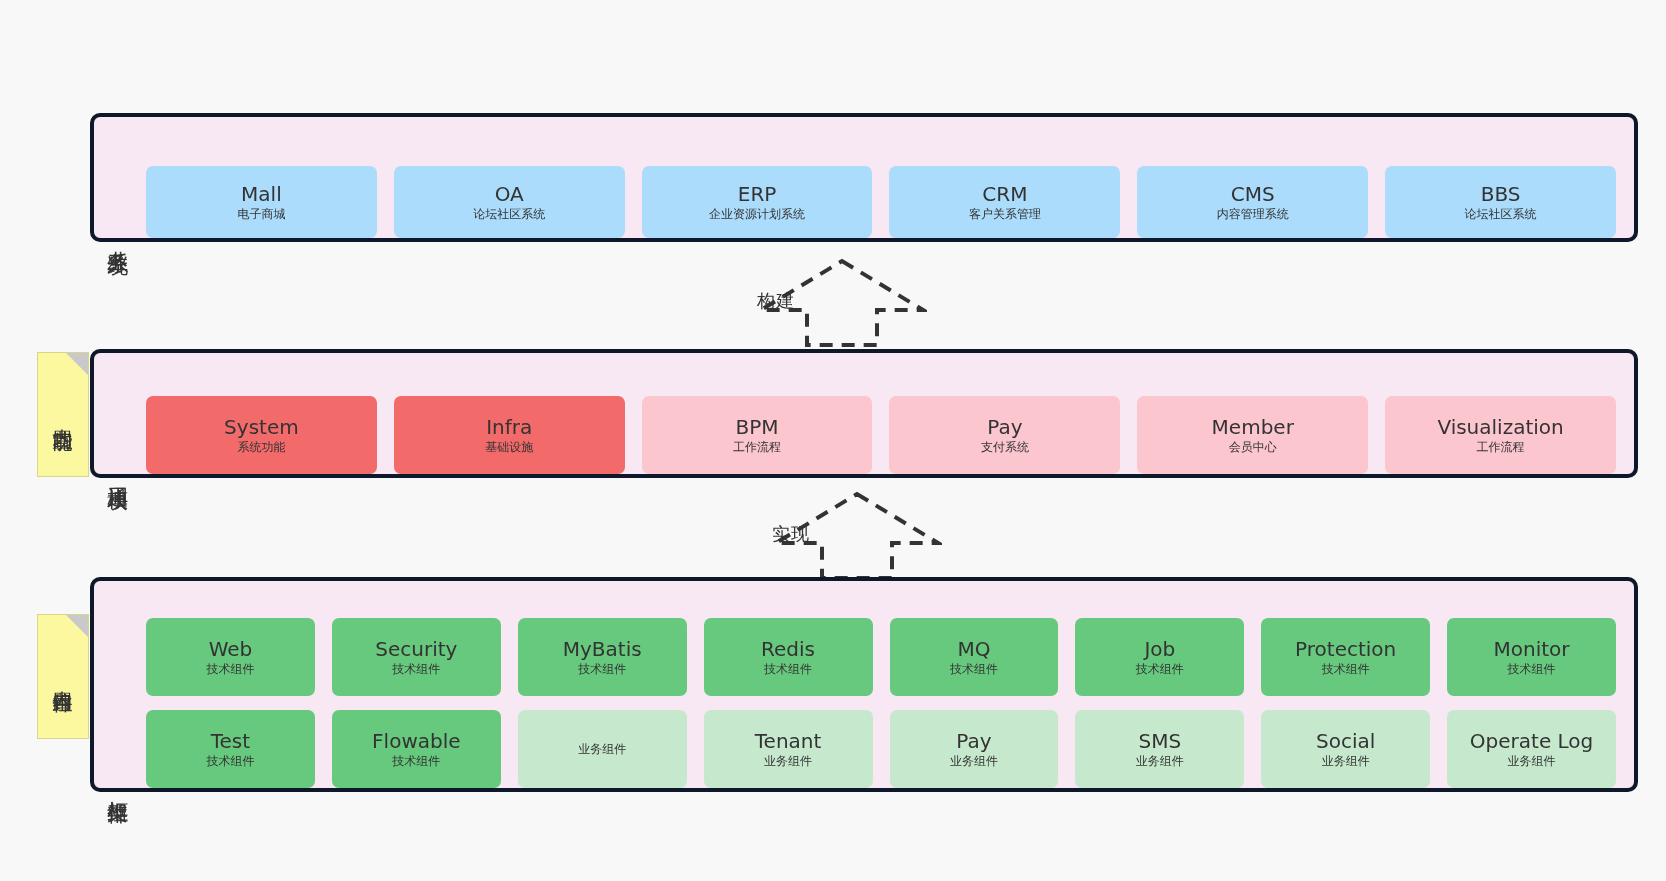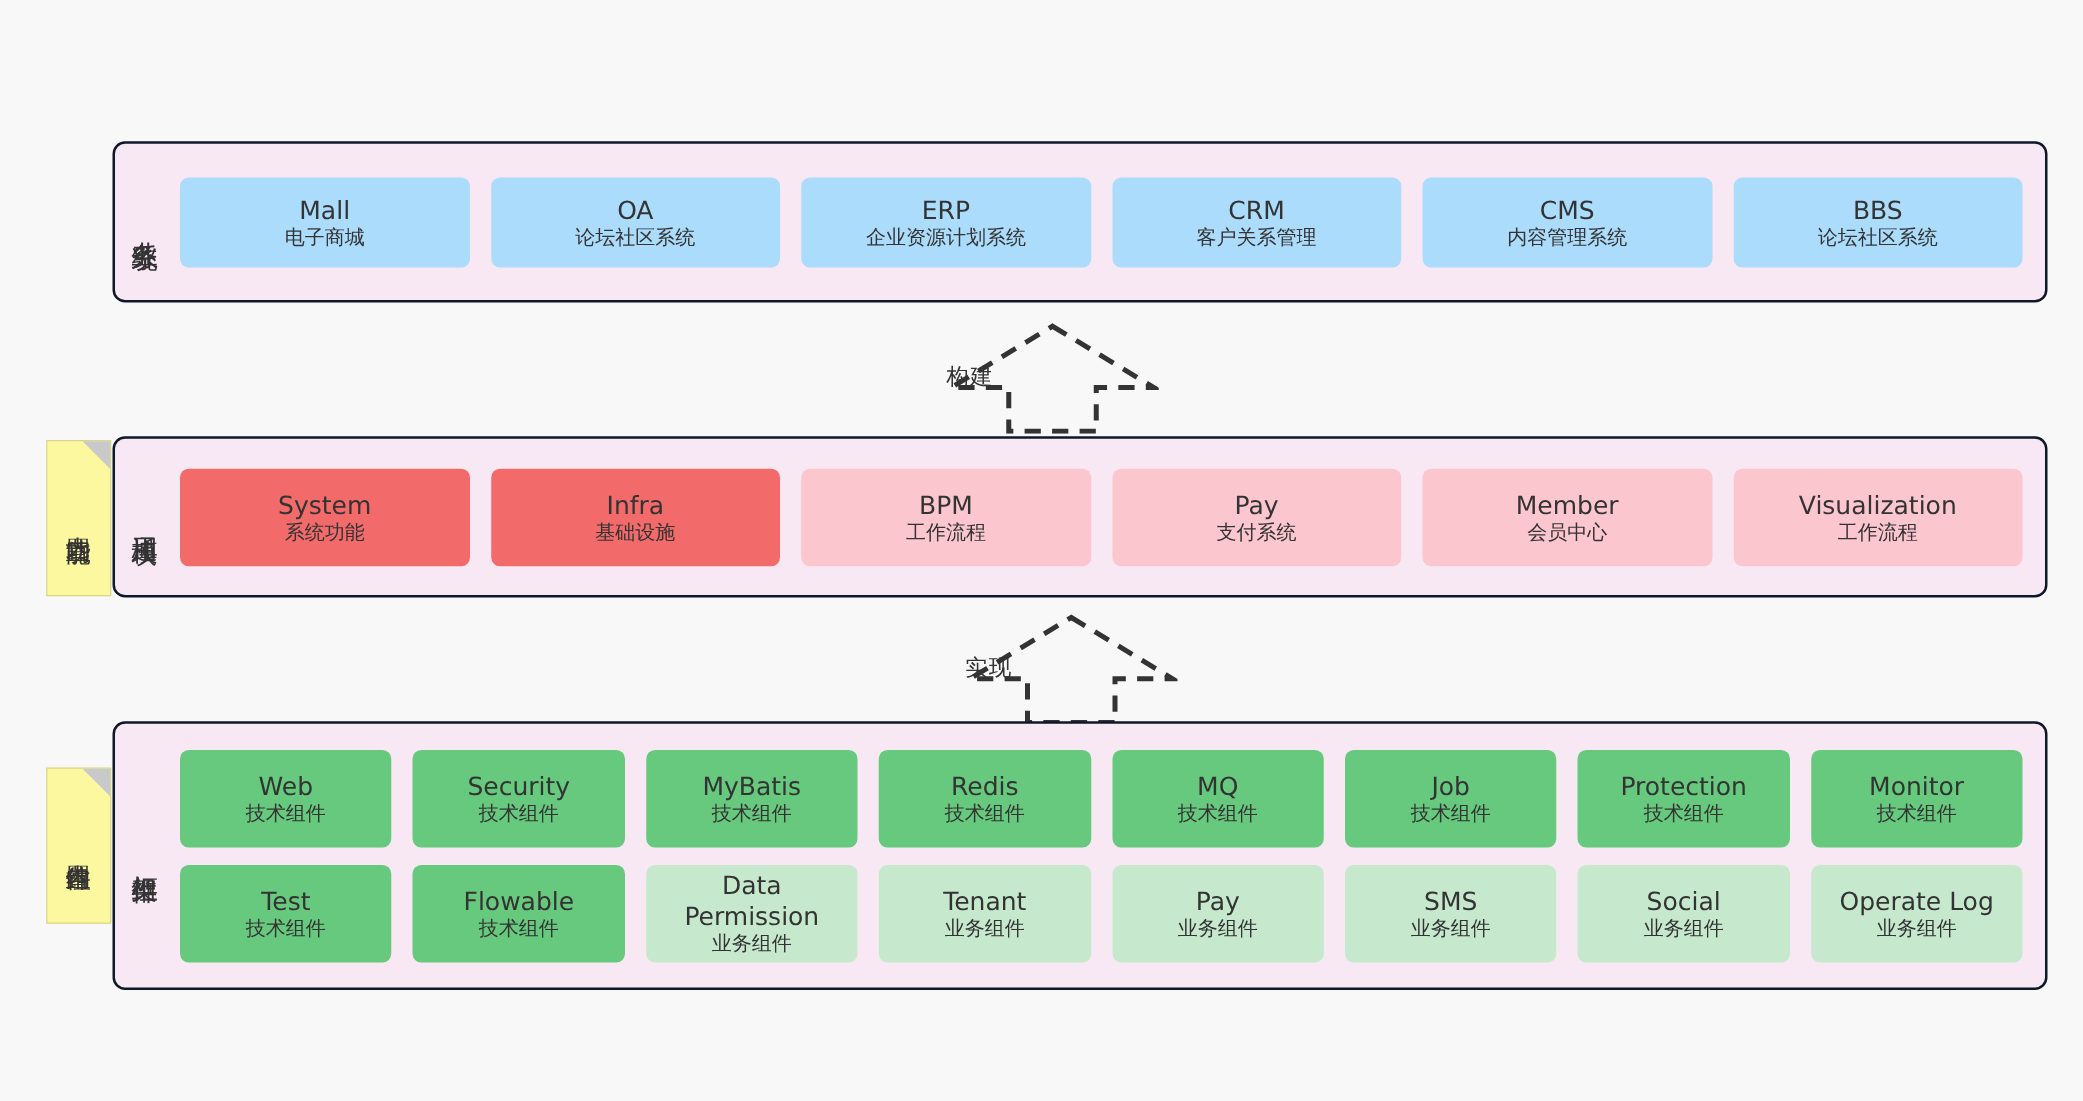--- a/index.html
+++ b/index.html
@@ -18,25 +18,25 @@
 
   .canvas {
     position: absolute;
     inset: 0;
   }
 
   
   .layer {
     position: absolute;
     background: #f7e8f3;
-    border: 2px solid #0f172a;
+    border: 4px solid #0f172a;
     border-radius: 10px;
     box-sizing: border-box;
     display: flex;
-    align-items: center;
+    align-items: flex-end;
   }
   .layer-title {
     flex: 0 0 auto;
     width: 46px;
     display: flex;
     align-items: center;
     justify-content: center;
     font-size: 21px;
     line-height: 1.12;
     letter-spacing: 1px;
@@ -70,21 +70,21 @@
     text-align: center;
     box-sizing: border-box;
     padding: 6px 4px;
     line-height: 1.22;
   }
   .box .b-title {
     font-size: 20px;
     color: #333333;
   }
   .box .b-sub {
-    font-size: 16px;
+    font-size: 12px;
     color: #333333;
   }
   .c-blue      { background: #abdcfb; }
   .c-red       { background: #f26a6a; }
   .c-pink      { background: #fcc6cf; }
   .c-green     { background: #66c97d; }
   .c-lightgreen{ background: #c6e9ce; }
 
   
   #layer-business { left: 90px;  top: 113px; width: 1548px; height: 129px; }
@@ -265,21 +265,20 @@
       <div class="row">
         <div class="box c-green">
           <span class="b-title">Test</span>
           <span class="b-sub">技术组件</span>
         </div>
         <div class="box c-green">
           <span class="b-title">Flowable</span>
           <span class="b-sub">技术组件</span>
         </div>
         <div class="box c-lightgreen">
-          <span class="b-title">Data Permission</span>
           <span class="b-sub">业务组件</span>
         </div>
         <div class="box c-lightgreen">
           <span class="b-title">Tenant</span>
           <span class="b-sub">业务组件</span>
         </div>
         <div class="box c-lightgreen">
           <span class="b-title">Pay</span>
           <span class="b-sub">业务组件</span>
         </div>

